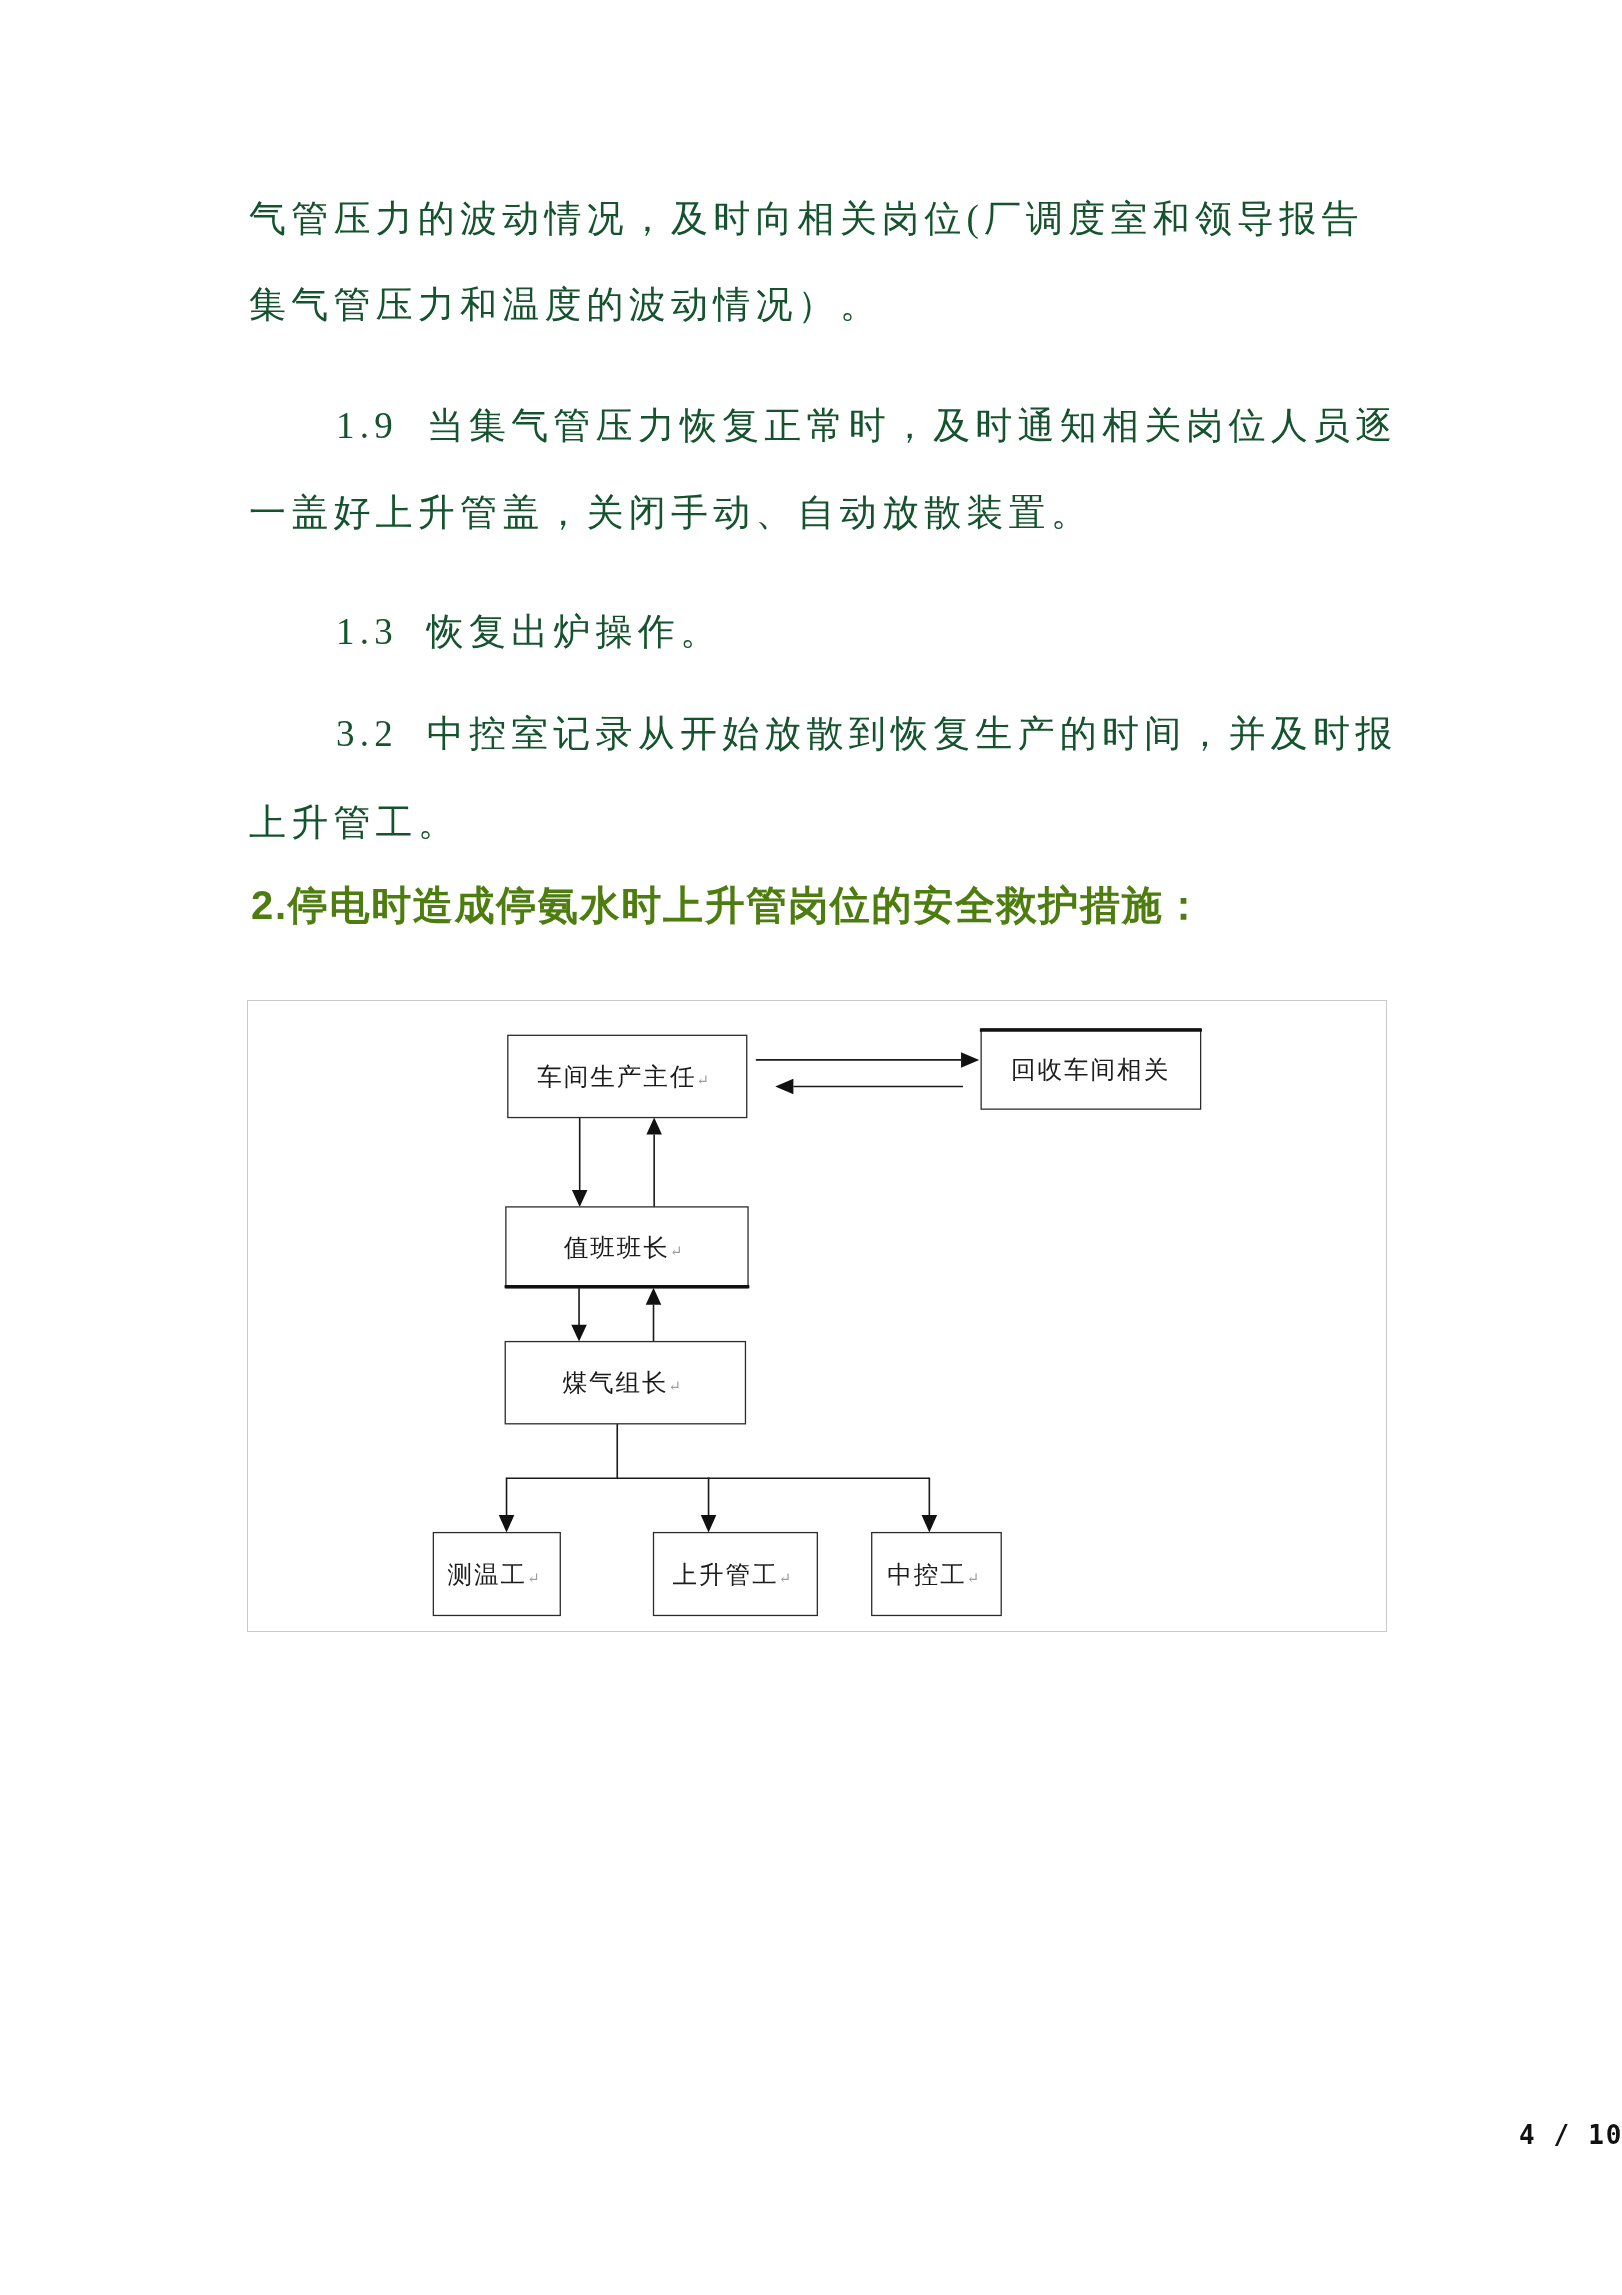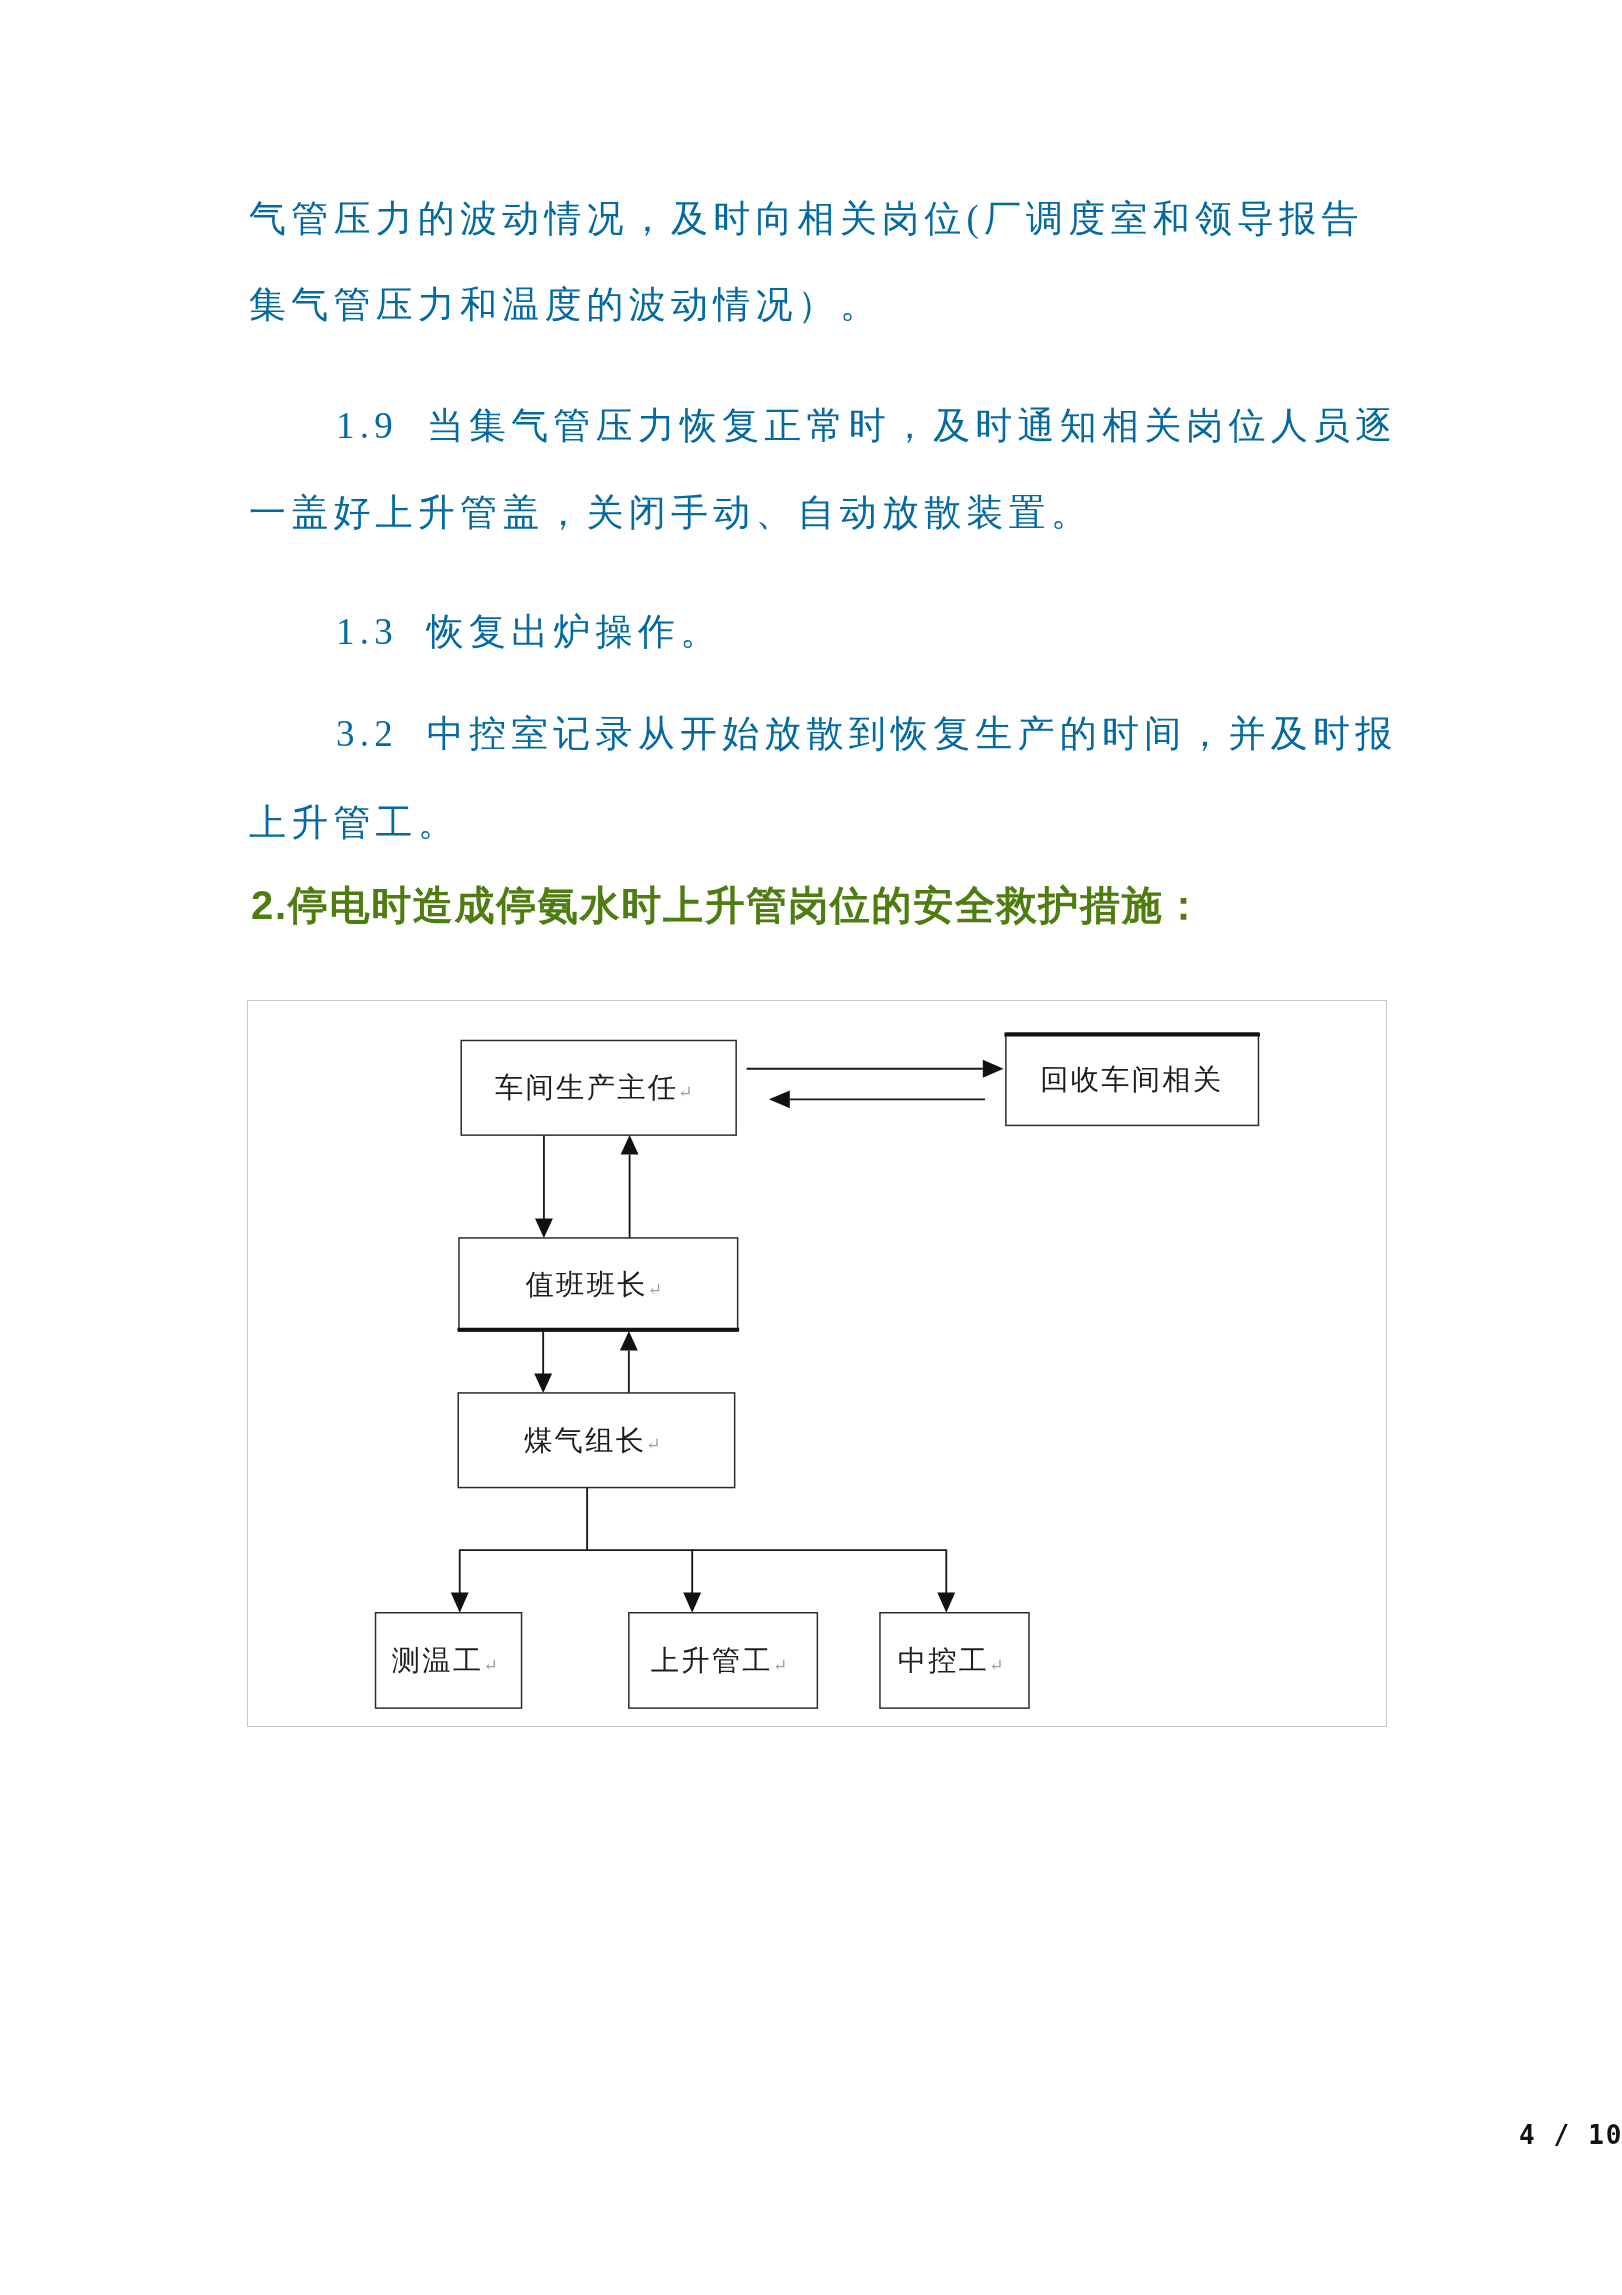--- a/index.html
+++ b/index.html
@@ -5,31 +5,31 @@
   html,body{margin:0;padding:0;}
   body{
     width:1623px;height:2295px;position:relative;
     background:#ffffff;
     font-family:"Liberation Serif","DejaVu Serif",serif;
     overflow:hidden;
   }
   .body-line{
     position:absolute;
     font-size:37px;line-height:1.05;letter-spacing:5.2px;
-    color:#0369a1;white-space:pre;text-align:center;
+    color:#14532d;white-space:pre;text-align:center;
   }
   .section-heading{
     position:absolute;left:251px;top:878px;
     font-family:"Liberation Sans","DejaVu Sans",sans-serif;
     font-weight:bold;font-size:40px;letter-spacing:1.7px;
     white-space:pre;
   }
   .flowchart-frame{
     position:absolute;left:247px;top:1000px;
-    width:1140px;height:727px;
+    width:1140px;height:632px;
     border:1.7px solid #c9c9c9;
     box-sizing:border-box;
     background:#ffffff;
   }
   .flowchart-frame svg{display:block;width:100%;height:100%;}
   .node-rect{fill:#ffffff;stroke:#2b2b2b;stroke-width:2px;}
   .flow-line{stroke:#1a1a1a;stroke-width:2.5px;}
   .thick-edge{stroke:#111111;stroke-width:5px;}
   .arrow-head{fill:#111111;stroke:none;}
   .node-label{

